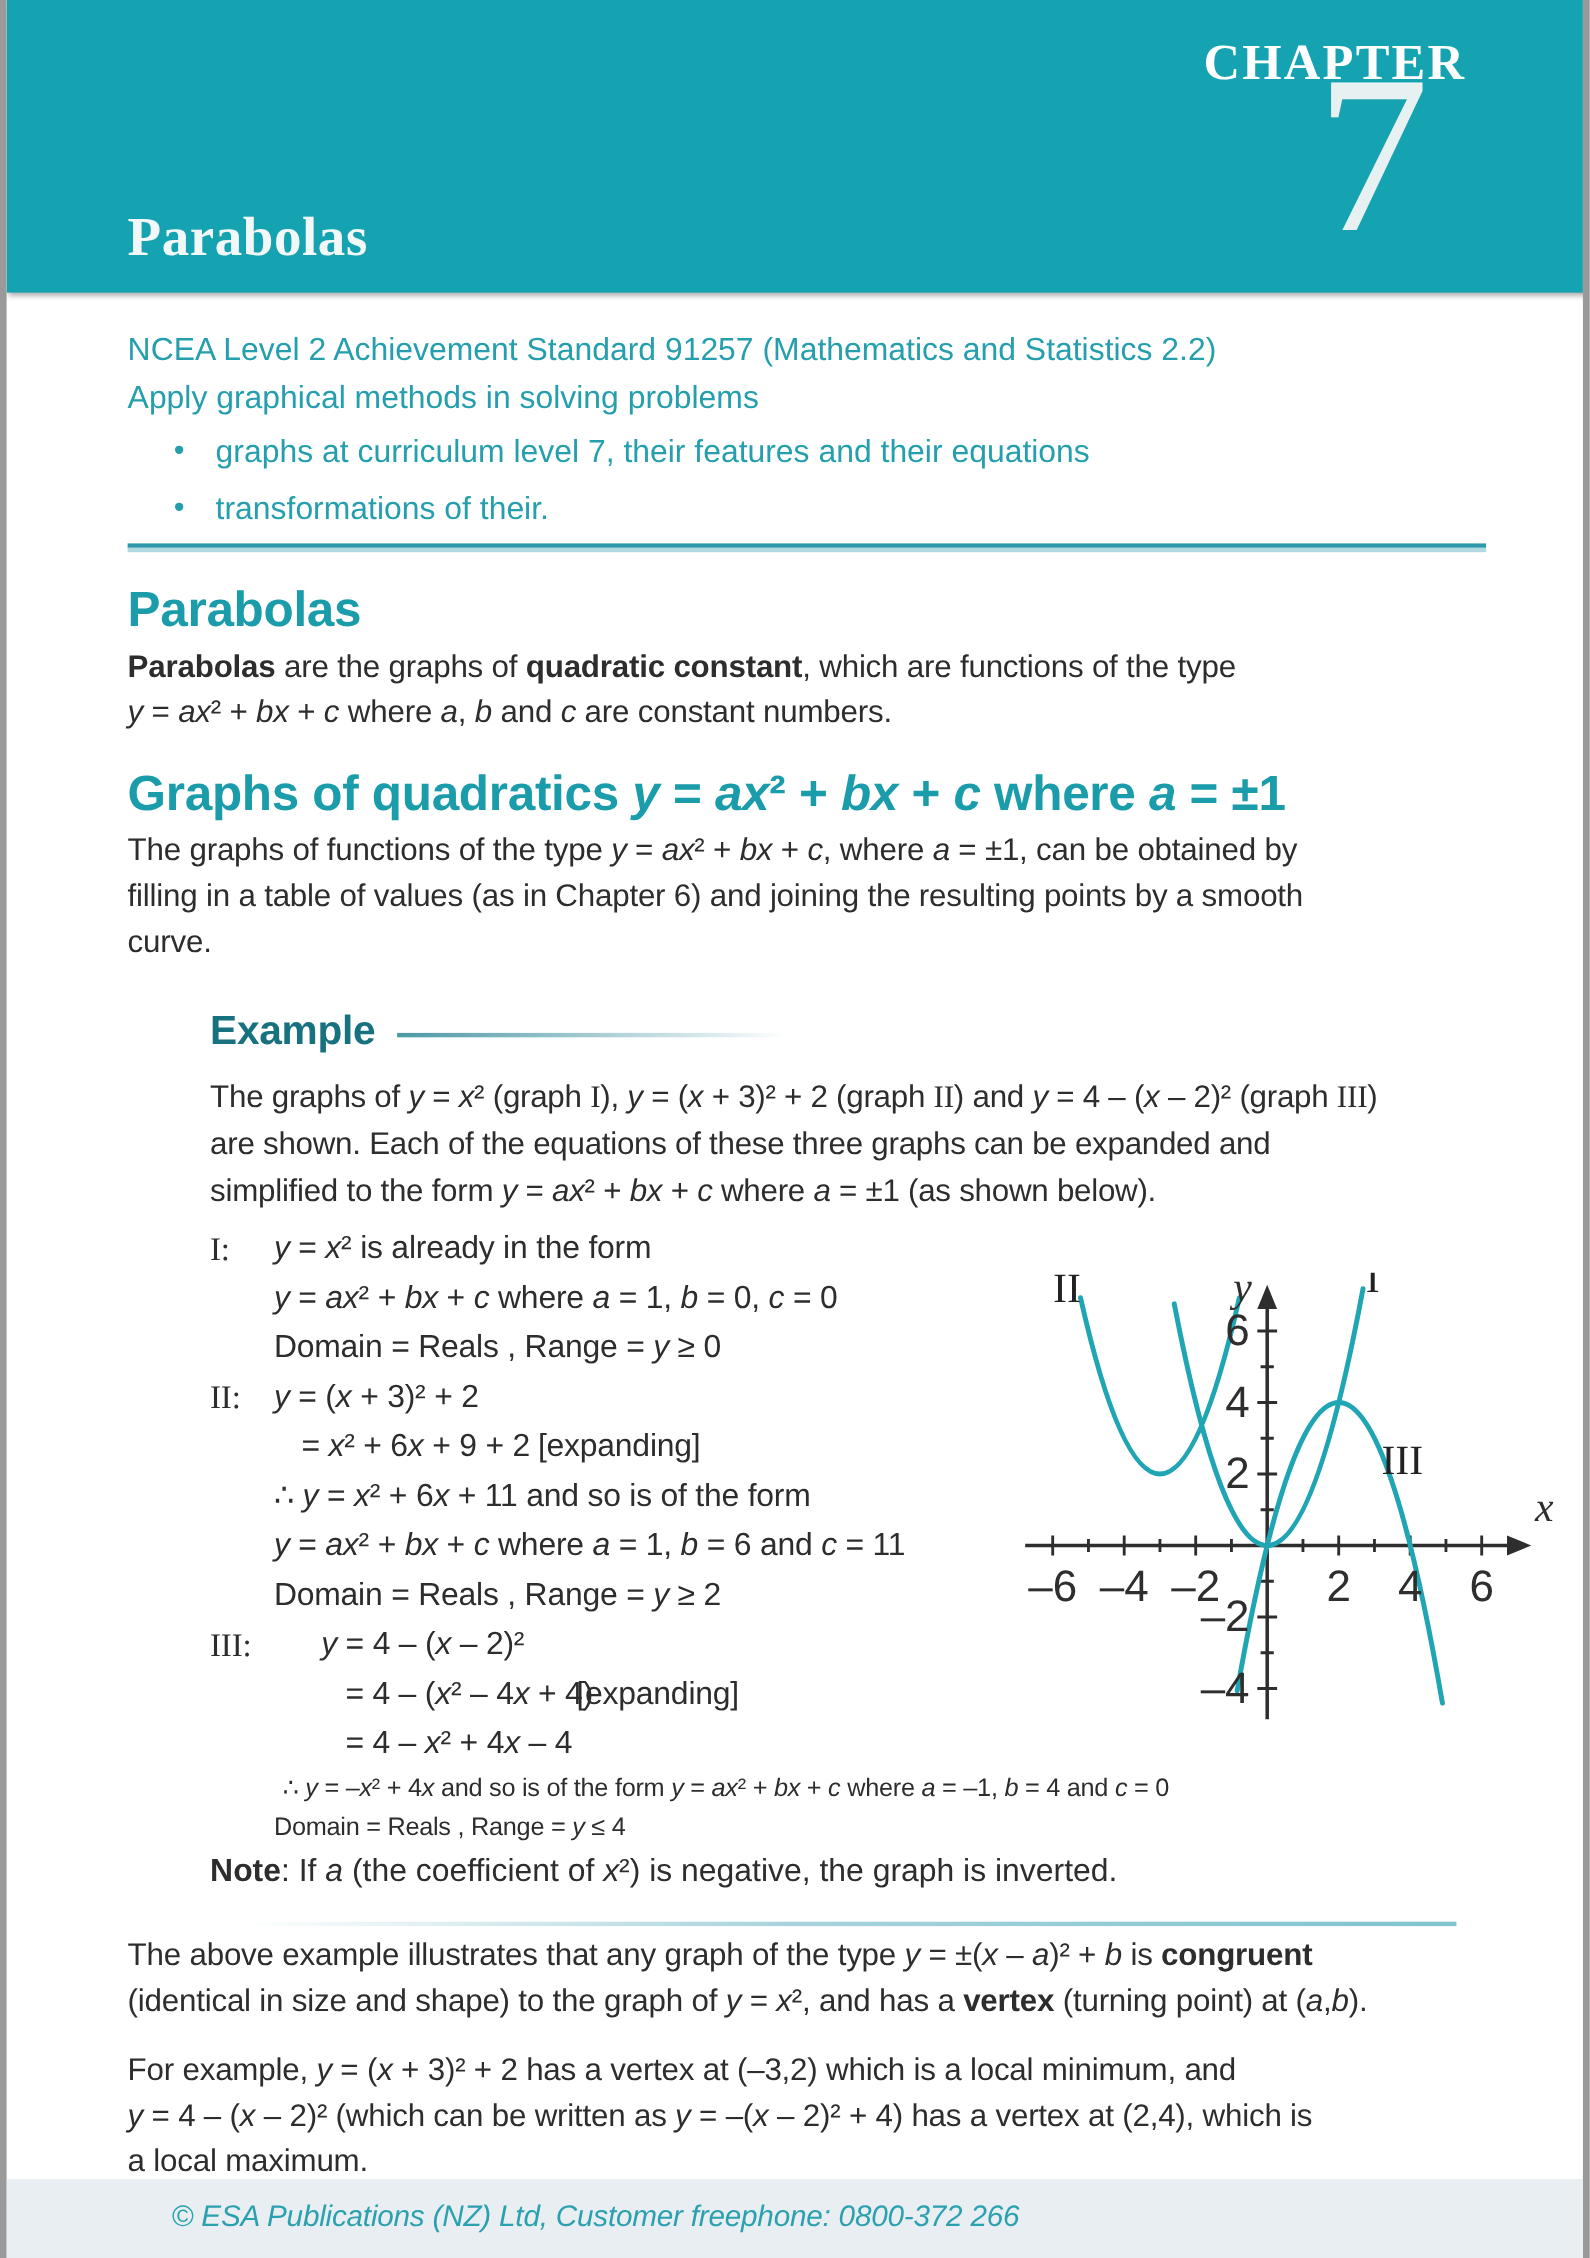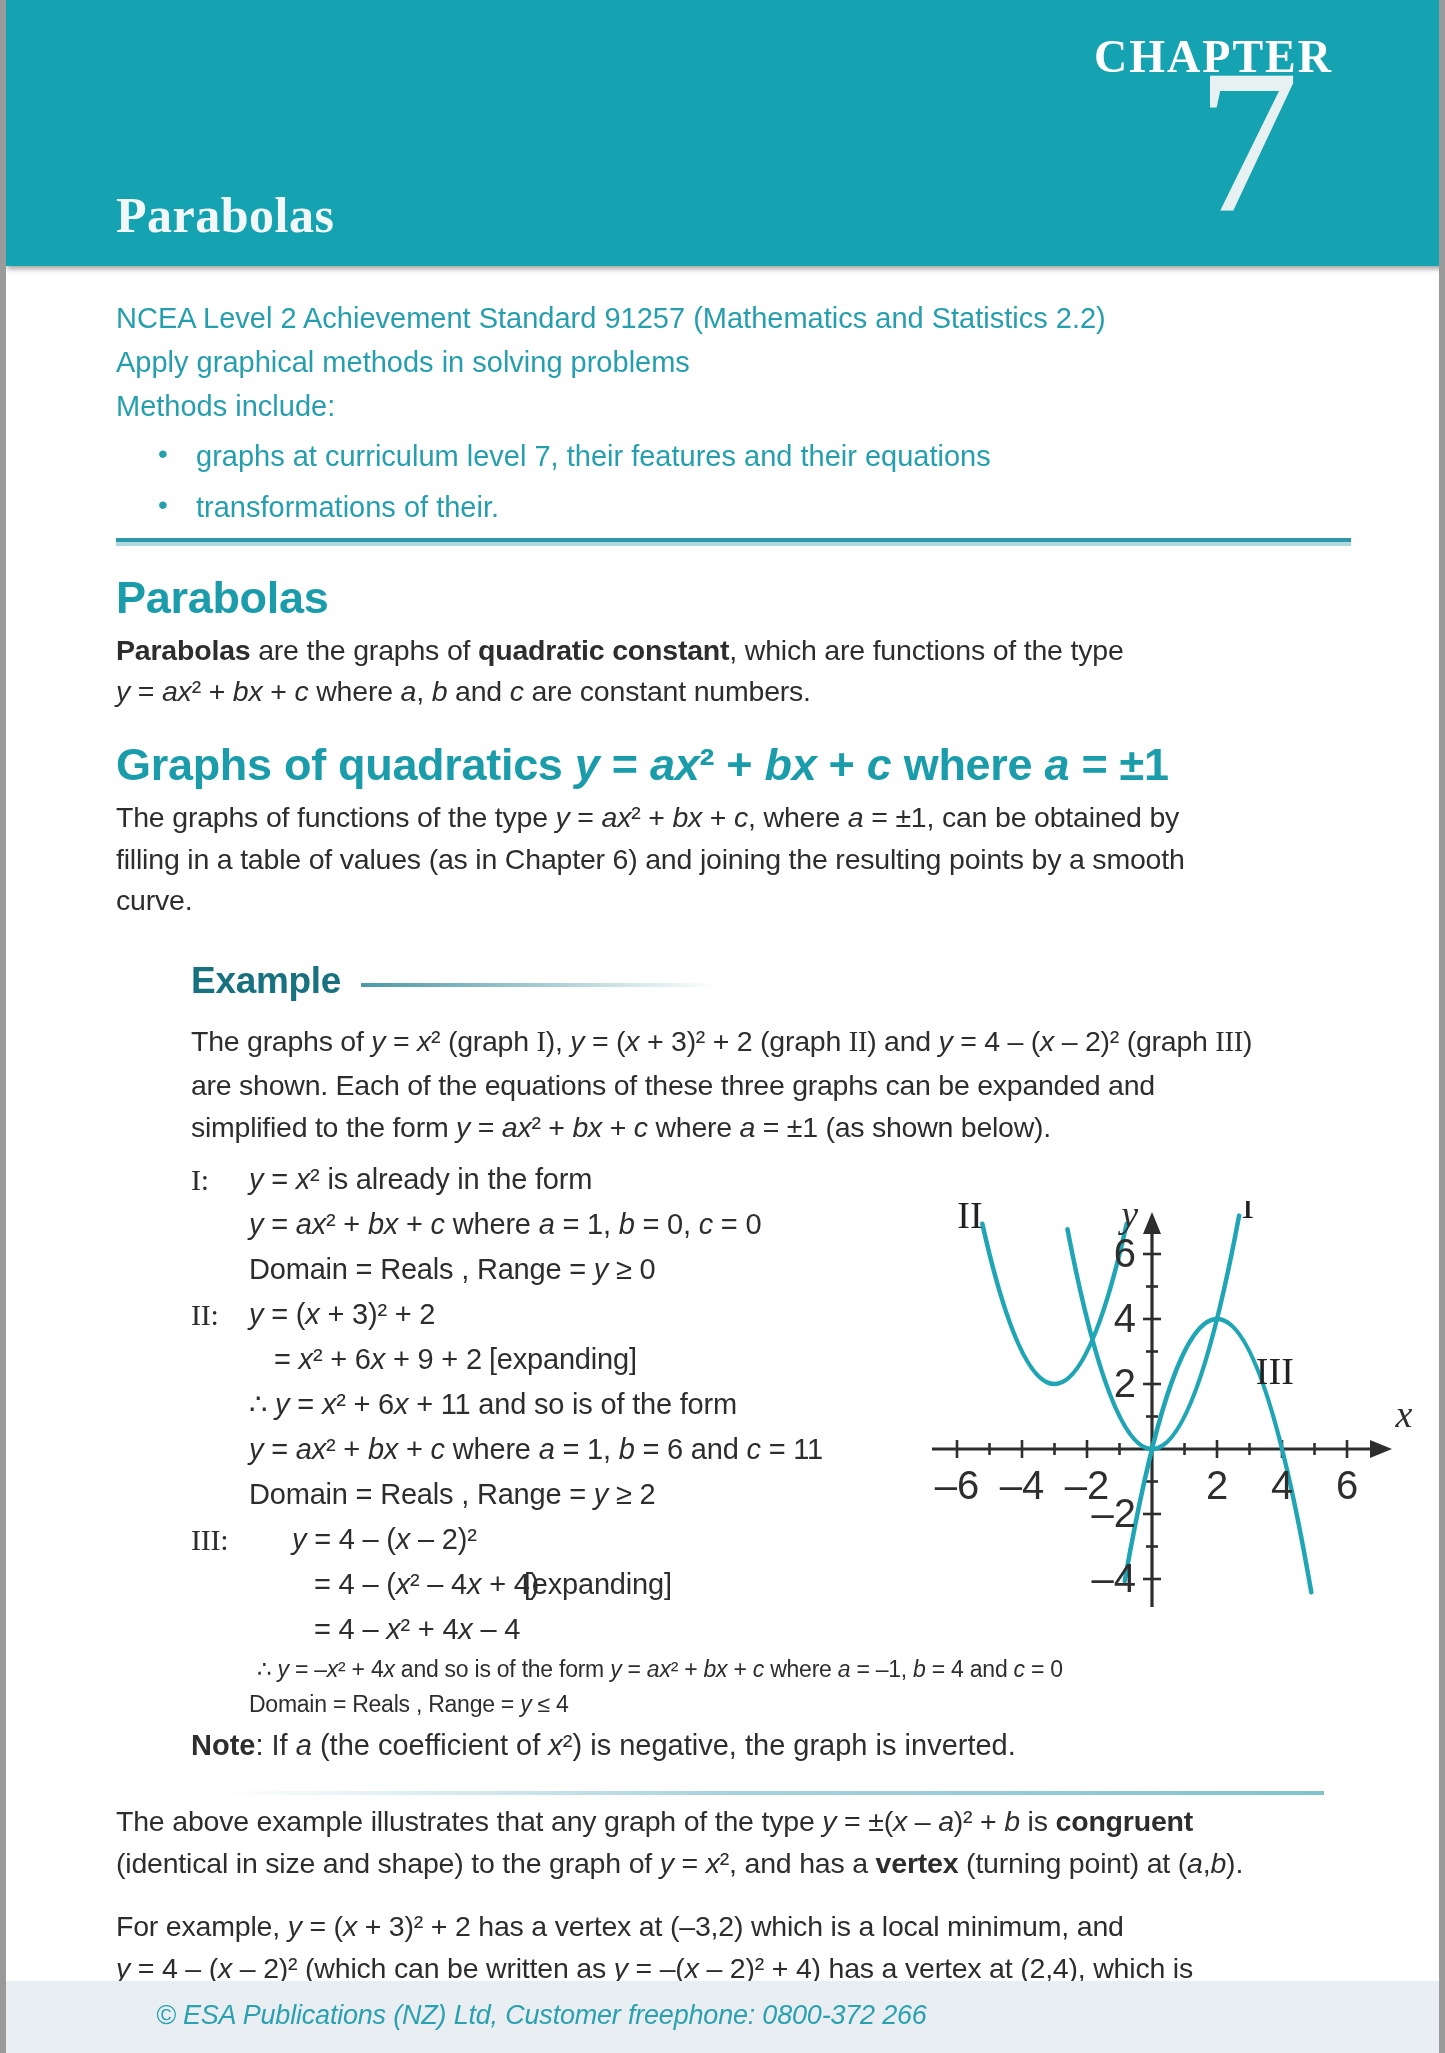--- a/index.html
+++ b/index.html
@@ -100,21 +100,20 @@
     <div class="chapter-word">CHAPTER</div>
     <div class="chapter-num">7</div>
     <h1 class="band-title">Parabolas</h1>
   </header>
 
   <main class="content">
 
     <section class="standard">
       <p>NCEA Level 2 Achievement Standard 91257 (Mathematics and Statistics 2.2)</p>
       <p>Apply graphical methods in solving problems</p>
-      <p>Methods include:</p>
       <ul>
         <li>
           <span class="bullet">•</span>
           <span>graphs at curriculum level 7, their features and their equations</span>
         </li>
         <li>
           <span class="bullet">•</span>
           <span>transformations of their.</span>
         </li>
       </ul>

